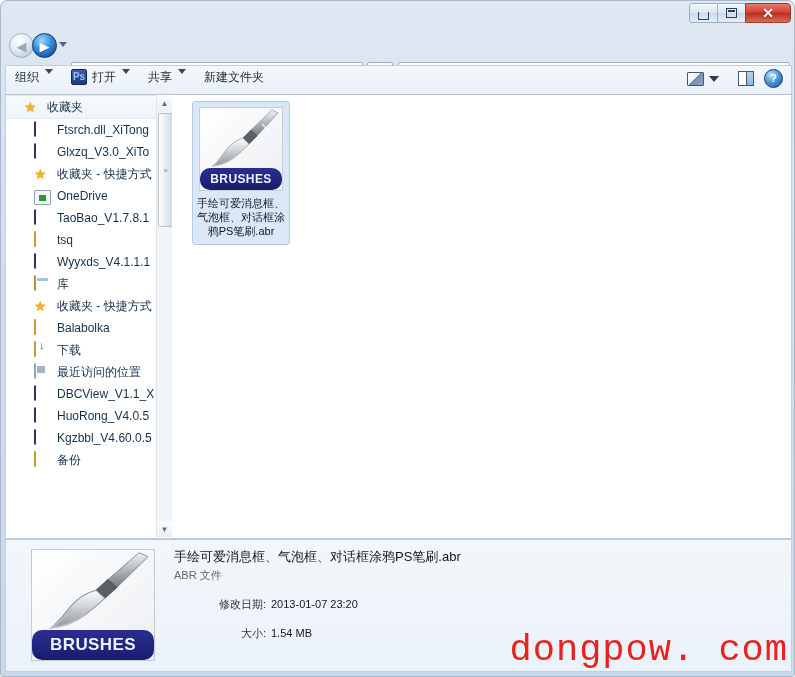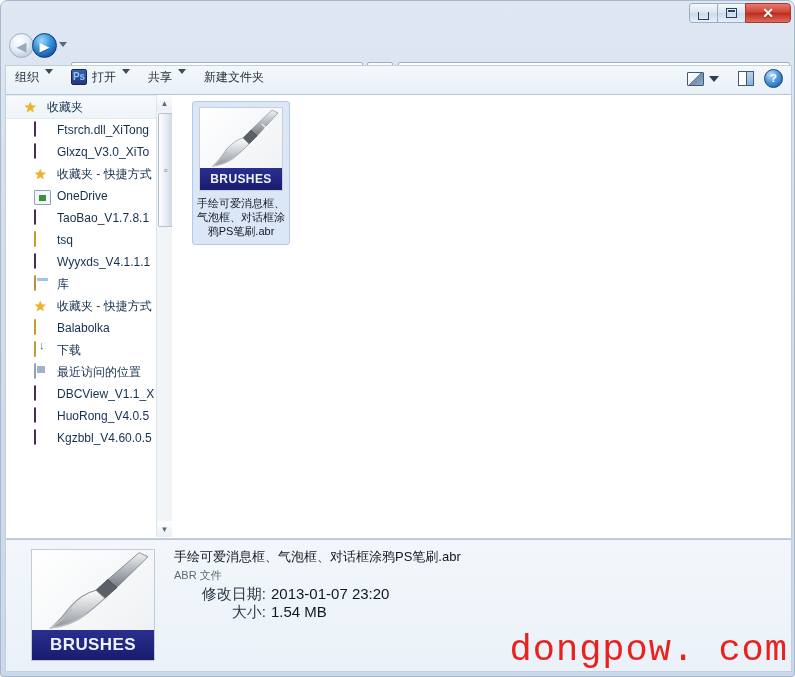--- a/index.html
+++ b/index.html
@@ -240,20 +240,21 @@
     border:1px solid #c8cfd6;box-sizing:border-box;
     position:relative;overflow:hidden;
   }
   .brush-svg{position:absolute;left:0;top:0;}
   .brushes-bar{
     position:absolute;left:0;right:0;bottom:0;height:22px;
     background:linear-gradient(180deg,#2a2f8f 0%,#181c6e 100%);
     display:flex;align-items:center;justify-content:center;
     color:#eef1ff;font-size:12px;font-weight:bold;letter-spacing:.4px;
     font-family:"Liberation Sans",sans-serif;
+    border-radius:10px;
   }
   .fname{
     margin-top:5px;font-size:11px;color:#101820;text-align:center;
     line-height:14px;width:88px;word-break:break-all;
   }
   
   .details{
     position:absolute;left:4px;top:538px;width:787px;height:133px;
     background:linear-gradient(180deg,#f3f7fb 0%,#eaf1f8 100%);
     border:1px solid #c2d0de;border-top:1px solid #b9c9da;
@@ -261,21 +262,21 @@
   }
   .dpreview{
     position:absolute;left:25px;top:9px;width:124px;height:112px;
     background:#fff;border:1px solid #c3ccd6;box-sizing:border-box;
     overflow:hidden;
   }
   .dpreview .brushes-bar{height:30px;font-size:17px;}
   .dinfo{position:absolute;left:168px;top:8px;right:8px;}
   .dtitle{font-size:13px;color:#101820;line-height:18px;}
   .dtype{font-size:11px;color:#5c6a78;margin-top:2px;}
-  .drow{display:flex;margin-top:3px;font-size:15px;color:#1a2430;line-height:15px;}
+  .drow{display:flex;margin-top:14px;font-size:11px;color:#1a2430;line-height:15px;}
   .dlabel{width:92px;text-align:right;color:#2b3845;}
   .dvalue{margin-left:5px;color:#101820;}
   .watermark{
     position:absolute;right:3px;bottom:2px;
     font-family:Liberation Mono, monospace;
     font-size:37px;color:#e8231f;line-height:1;
     letter-spacing:1px;white-space:nowrap;
   }
 </style>
 </head>
@@ -414,20 +415,24 @@
         <span class="sb-ic"><span class="ic-rar"></span></span>
         <span>DBCView_V1.1_X</span>
       </div>
       <div class="sb-item indent">
         <span class="sb-ic"><span class="ic-rar"></span></span>
         <span>HuoRong_V4.0.5</span>
       </div>
       <div class="sb-item indent">
         <span class="sb-ic"><span class="ic-rar"></span></span>
         <span>Kgzbbl_V4.60.0.5</span>
+      </div>
+      <div class="sb-item indent">
+        <span class="sb-ic"><span class="ic-folder"></span></span>
+        <span>备份</span>
       </div>
     </div>
 
     <div class="sb-scroll">
       <div class="sb-arrow up">▲</div>
       <div class="sb-thumb">≡</div>
       <div class="sb-arrow dn">▼</div>
     </div>
 
     <div class="filearea">

